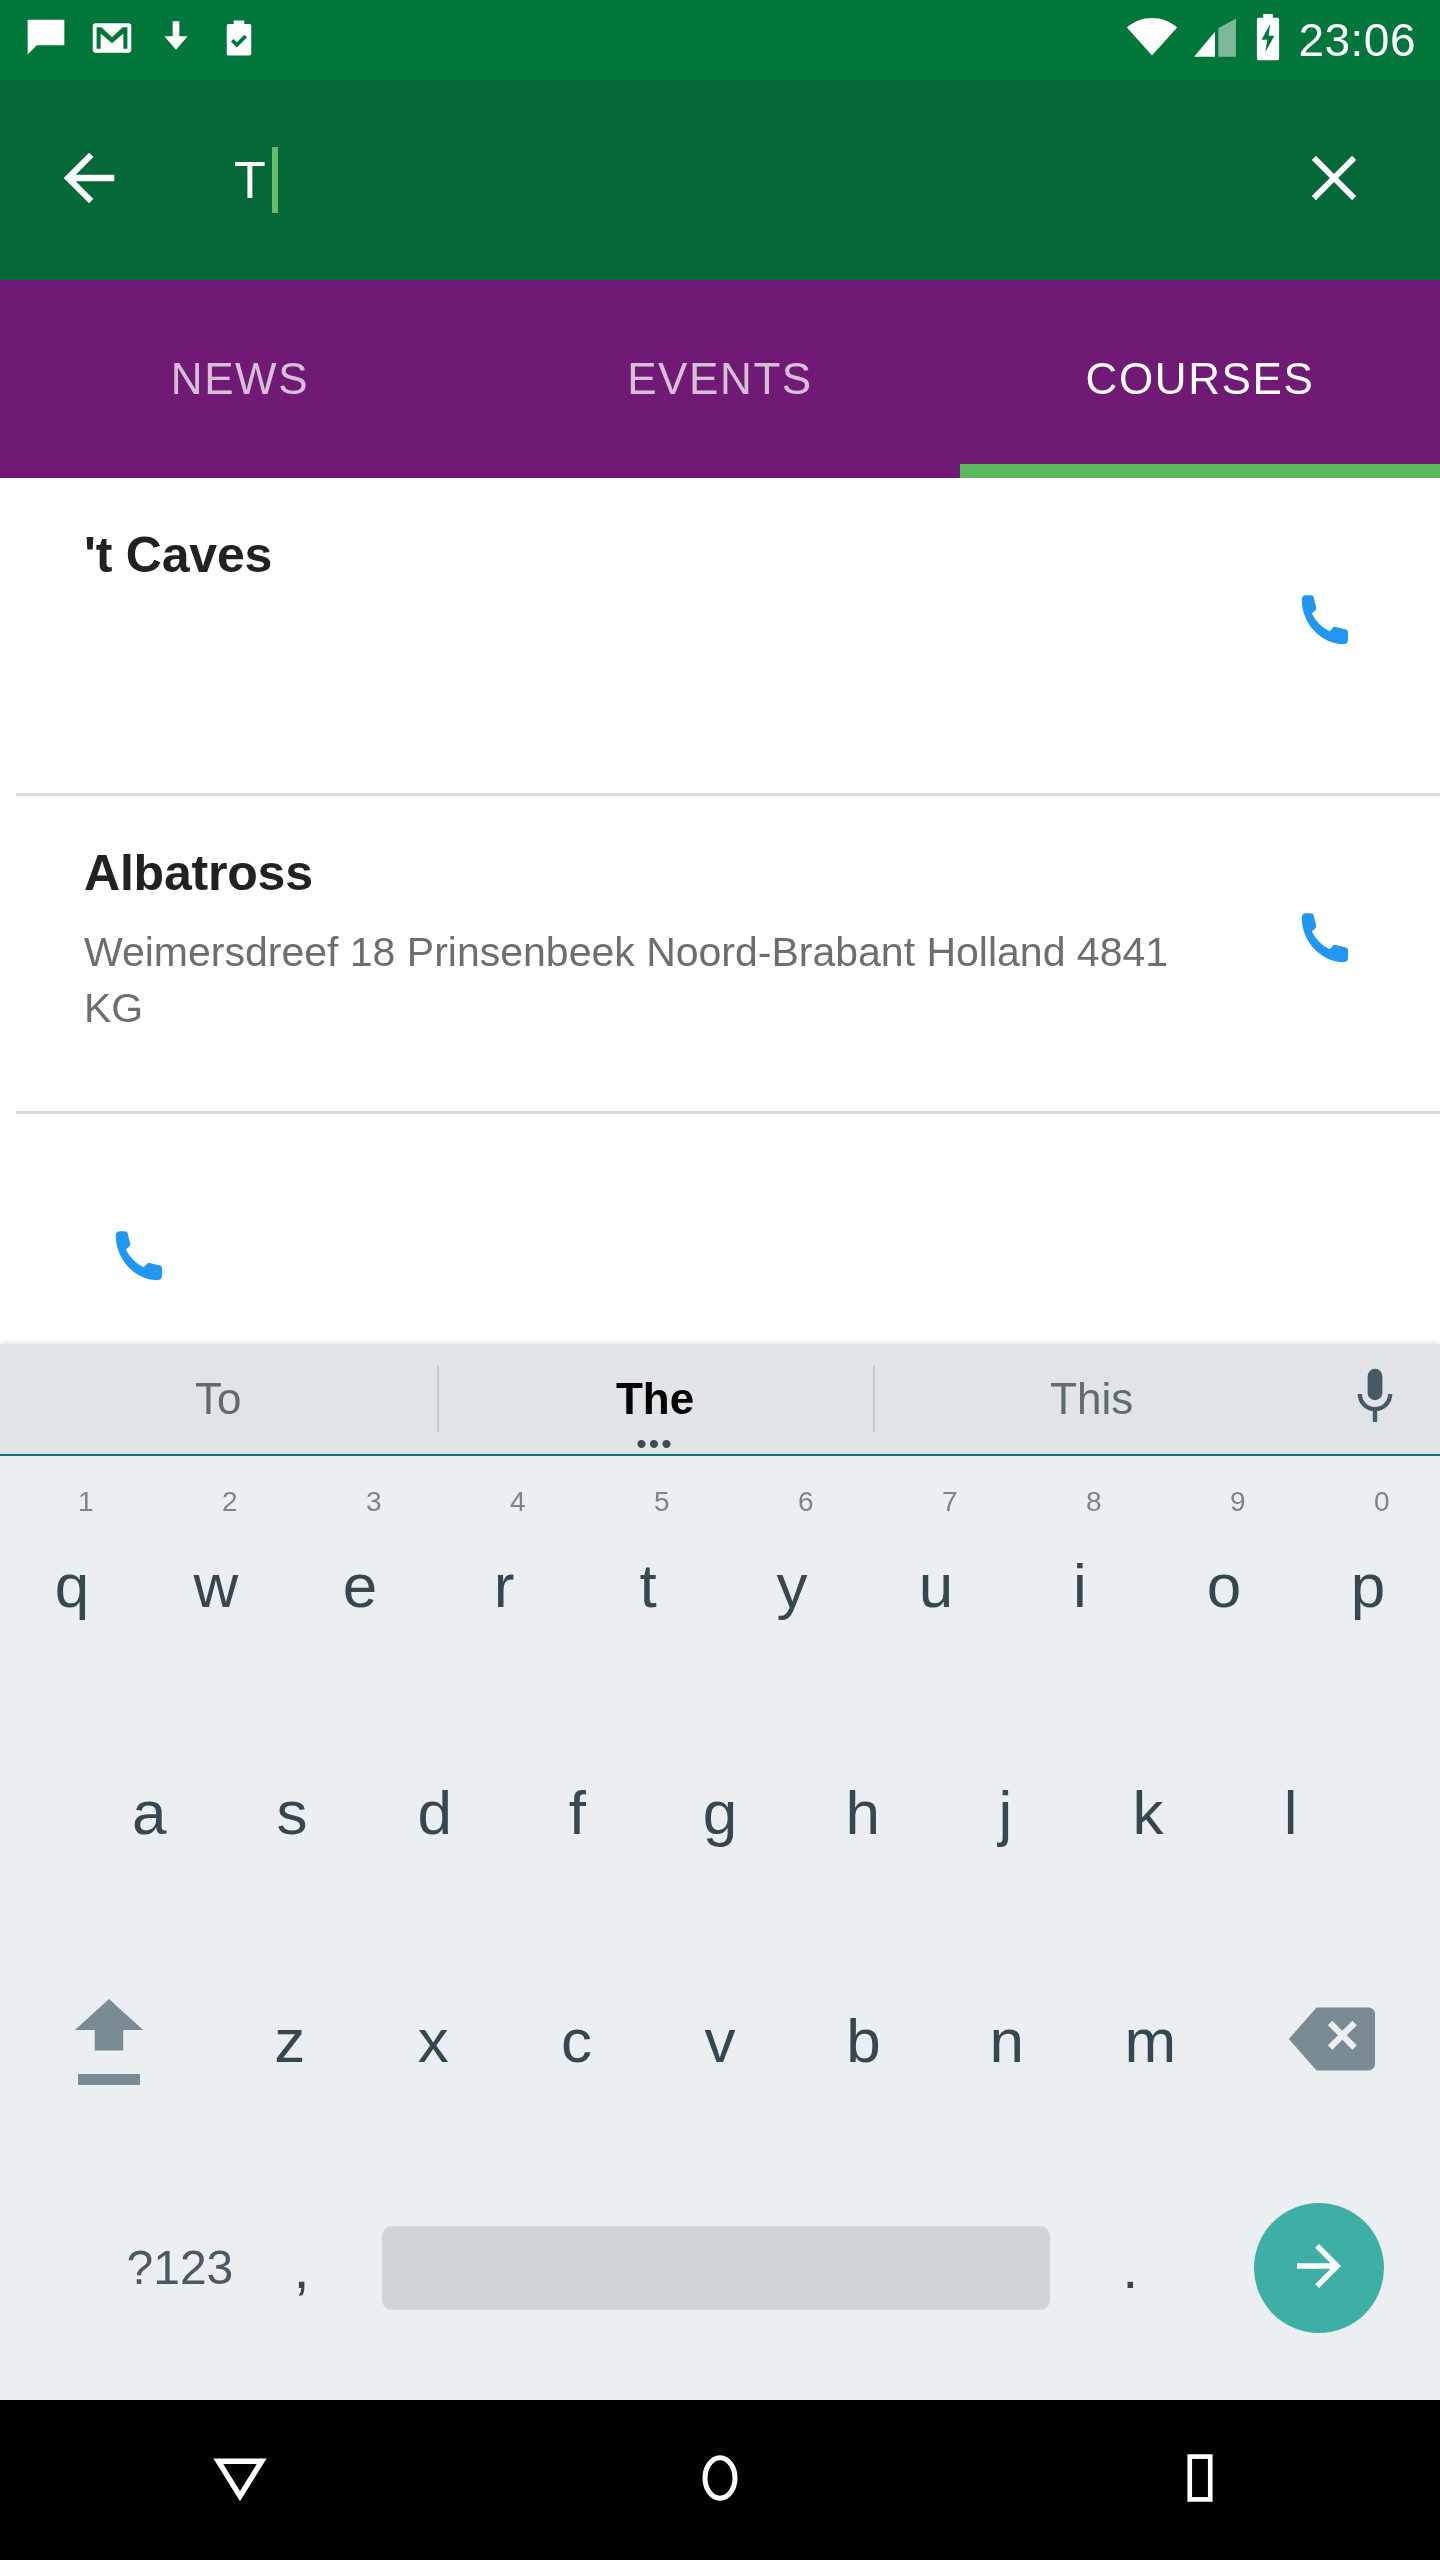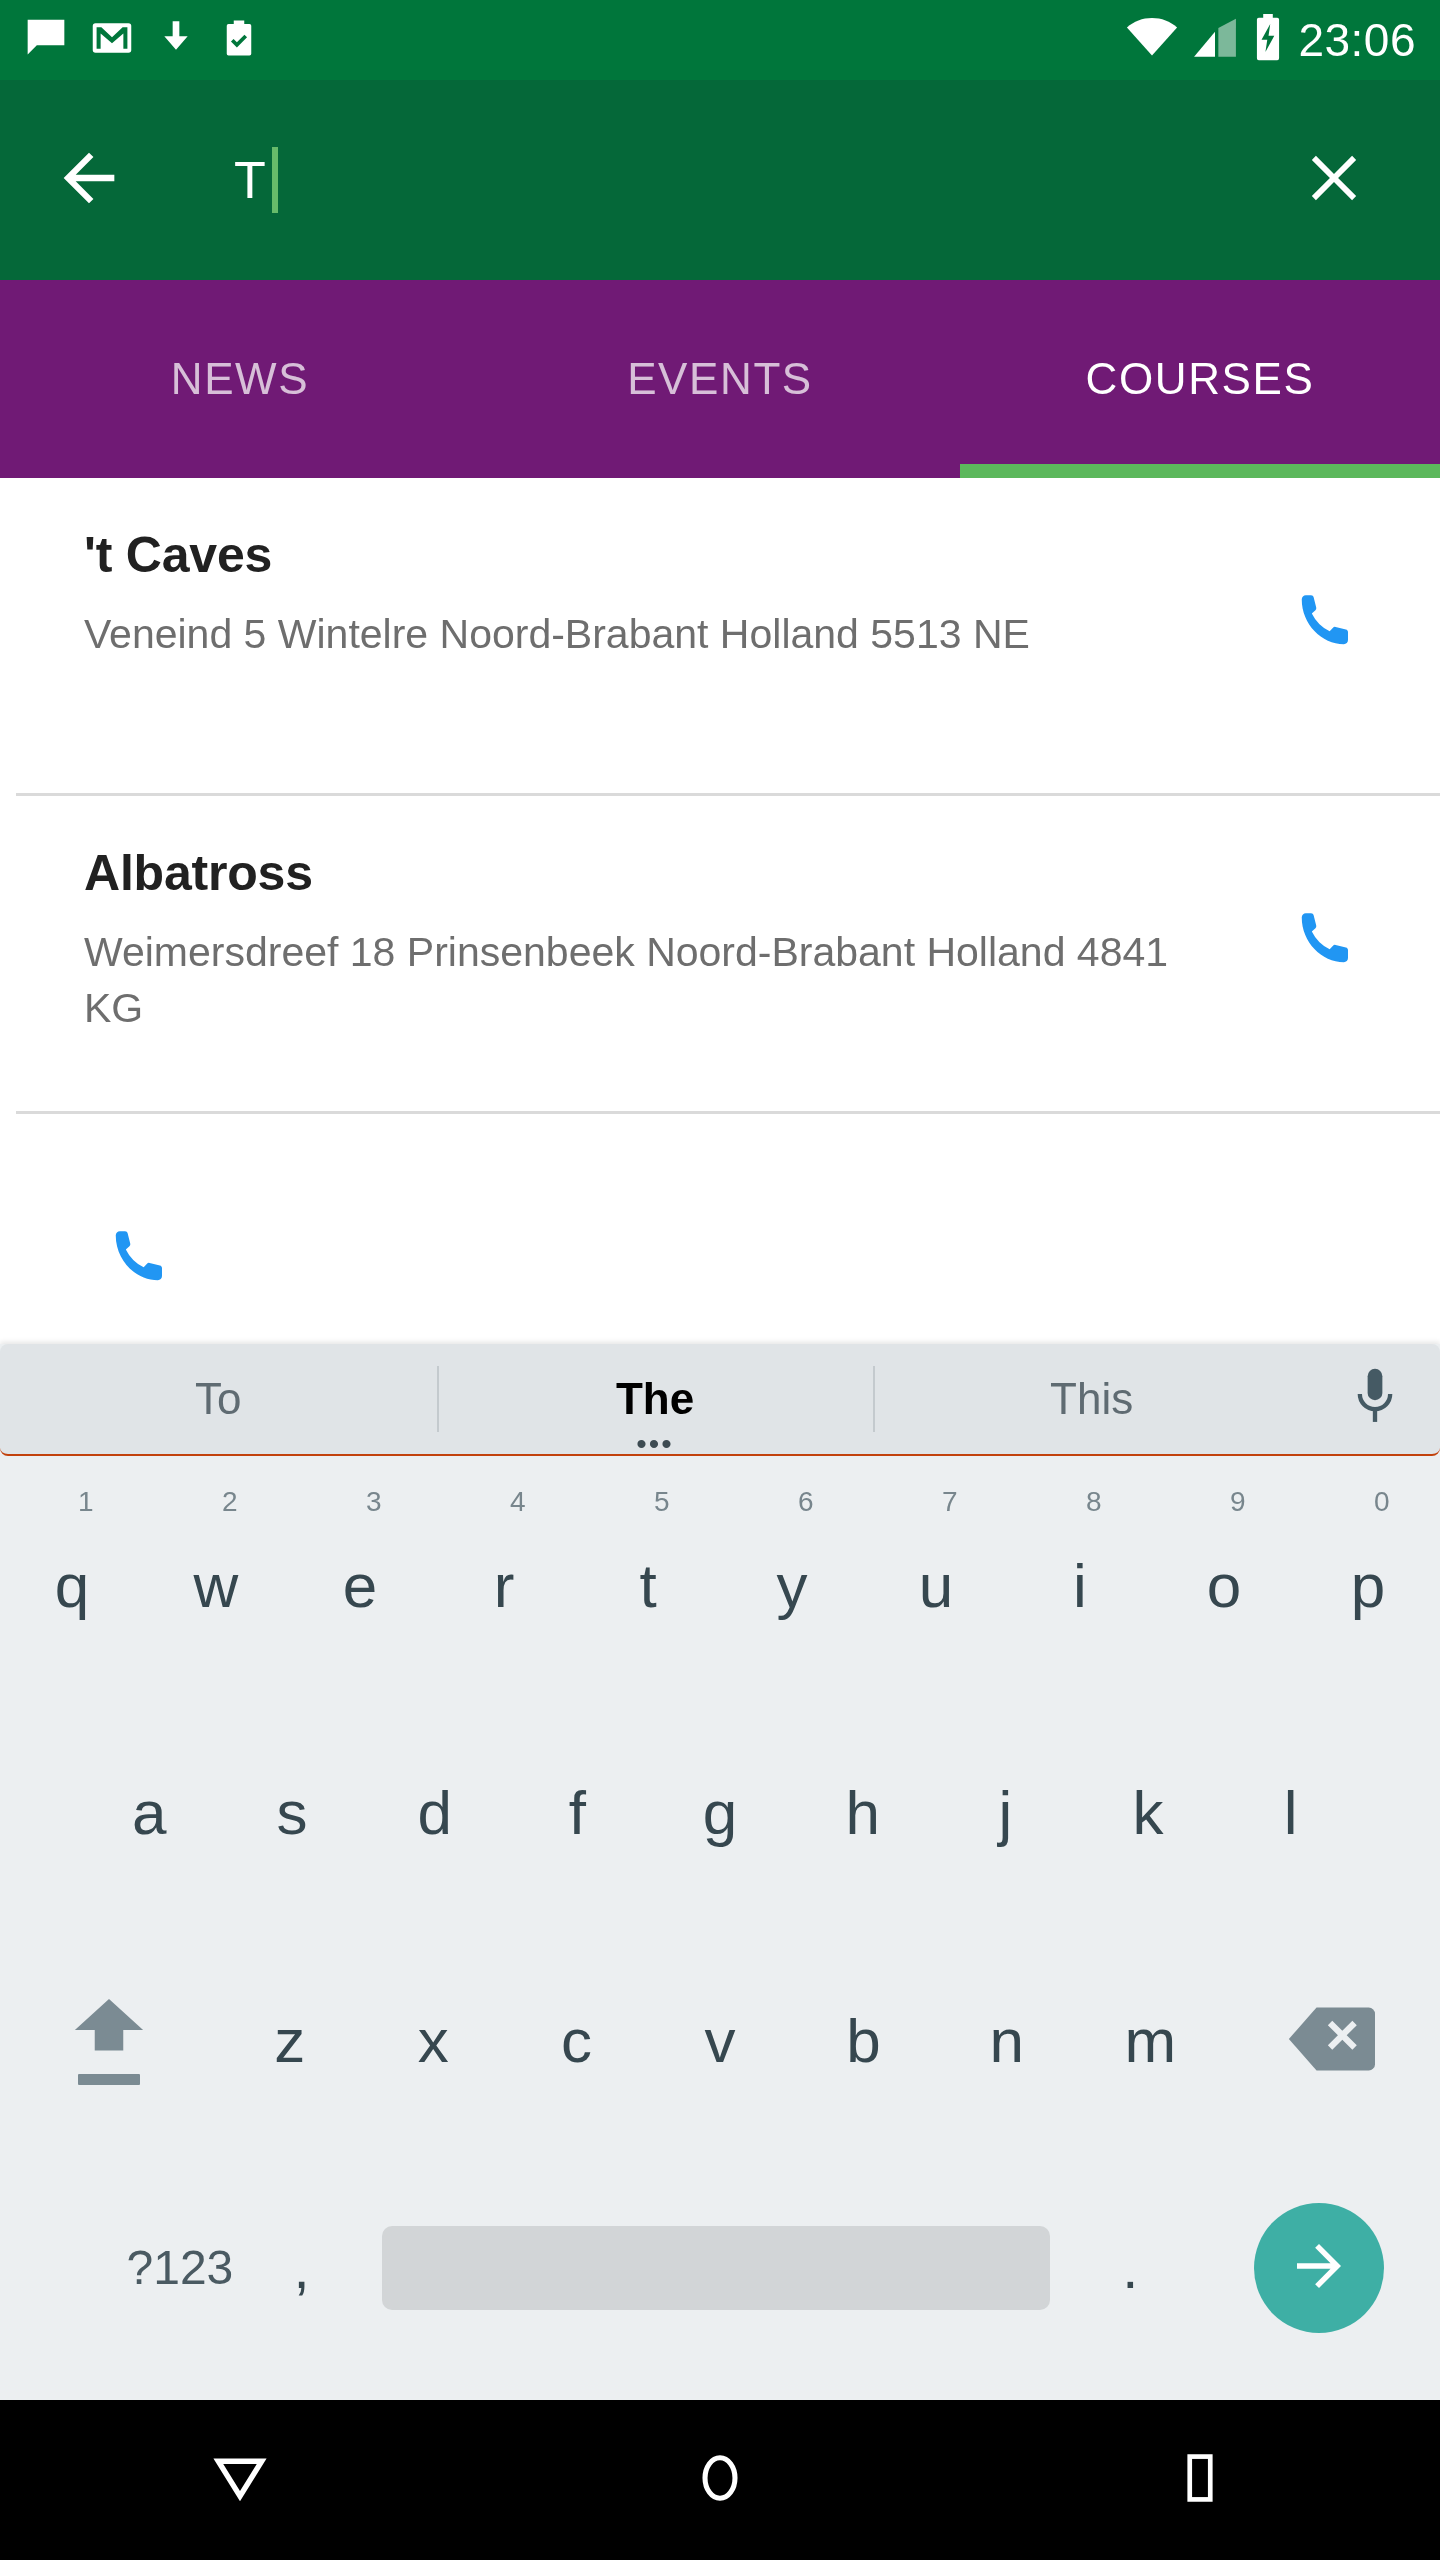--- a/index.html
+++ b/index.html
@@ -196,22 +196,21 @@
     flex-direction: column;
     box-shadow: 0 -2px 5px rgba(0,0,0,0.10);
   }
   .suggestions {
     height: 110px;
     background: #e0e4e7;
     display: flex;
     align-items: center;
     flex: 0 0 auto;
     position: relative;
-    border-bottom: 2px solid #c2410c;
-    border-radius: 8px;
+    border-bottom: 2px solid #0f766e;
   }
   .sugg {
     flex: 1 1 0;
     display: flex;
     align-items: center;
     justify-content: center;
     height: 100%;
     position: relative;
   }
   .sugg + .sugg::before {
@@ -462,21 +461,20 @@
       <span class="tab-label">COURSES</span>
       <span class="tab-indicator"></span>
     </div>
   </div>
 
   <div class="list">
 
     <div class="list-item">
       <div class="li-text">
         <div class="li-title">'t Caves</div>
-        <div class="li-subtitle">Veneind 5 Wintelre Noord-Brabant Holland 5513 NE</div>
       </div>
       <div class="li-call">
         <span>
           <svg width="62" height="62" viewBox="0 0 24 24">
               <path fill="#2196f3" d="M6.6 2c.5 0 .9.3 1 .8l1 4a1 1 0 0 1-.3 1L6.9 9.1a15 15 0 0 0 6.9 6.9l1.3-1.4a1 1 0 0 1 1-.3l4 1c.5.1.8.5.8 1v3.1c0 .9-.7 1.6-1.6 1.6C10.7 21 3 13.3 3 3.6 3 2.7 3.7 2 4.6 2z"></path>
             </svg>
         </span>
       </div>
     </div>
 

